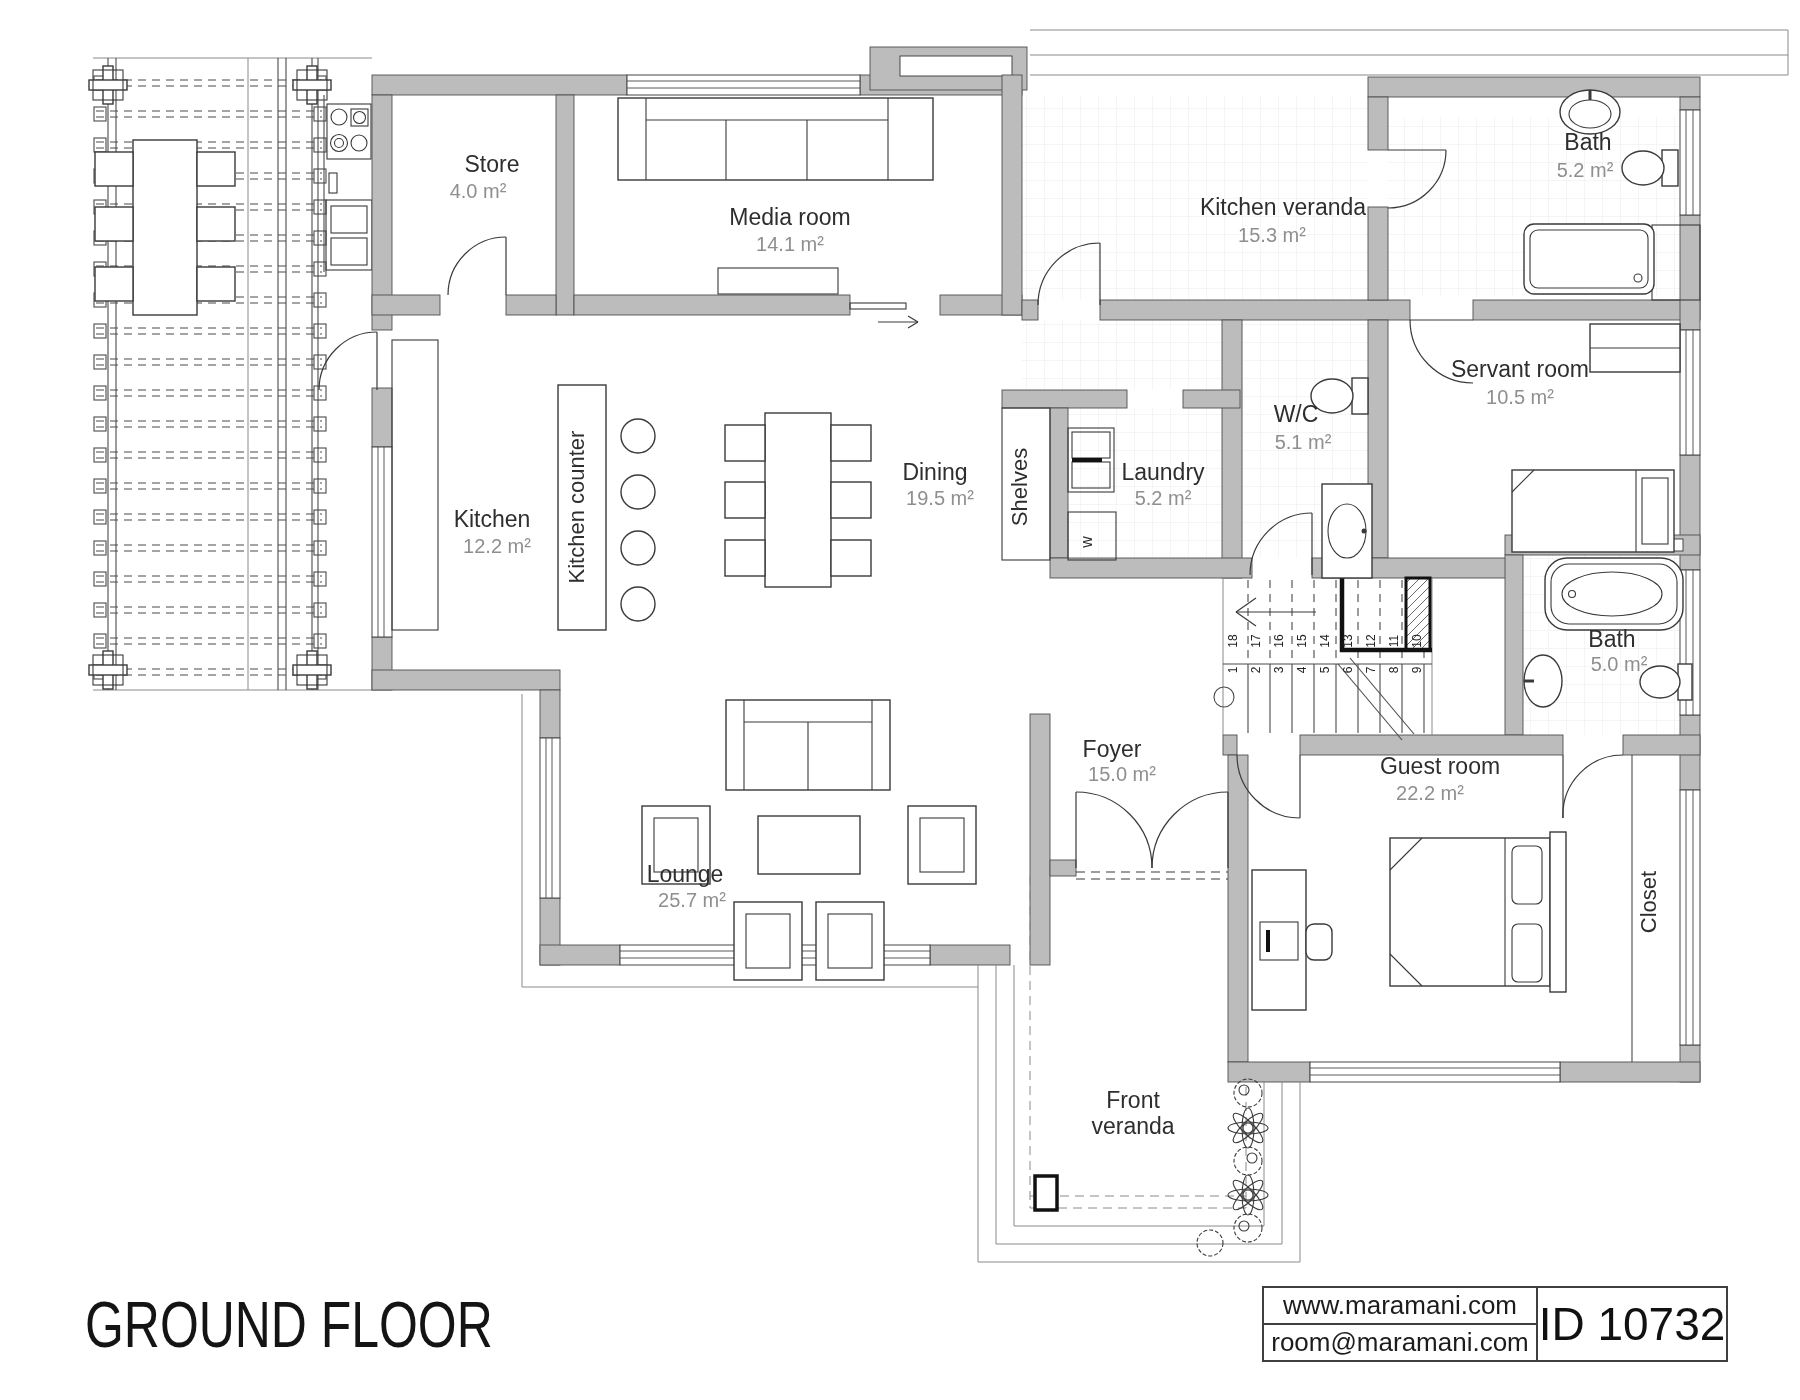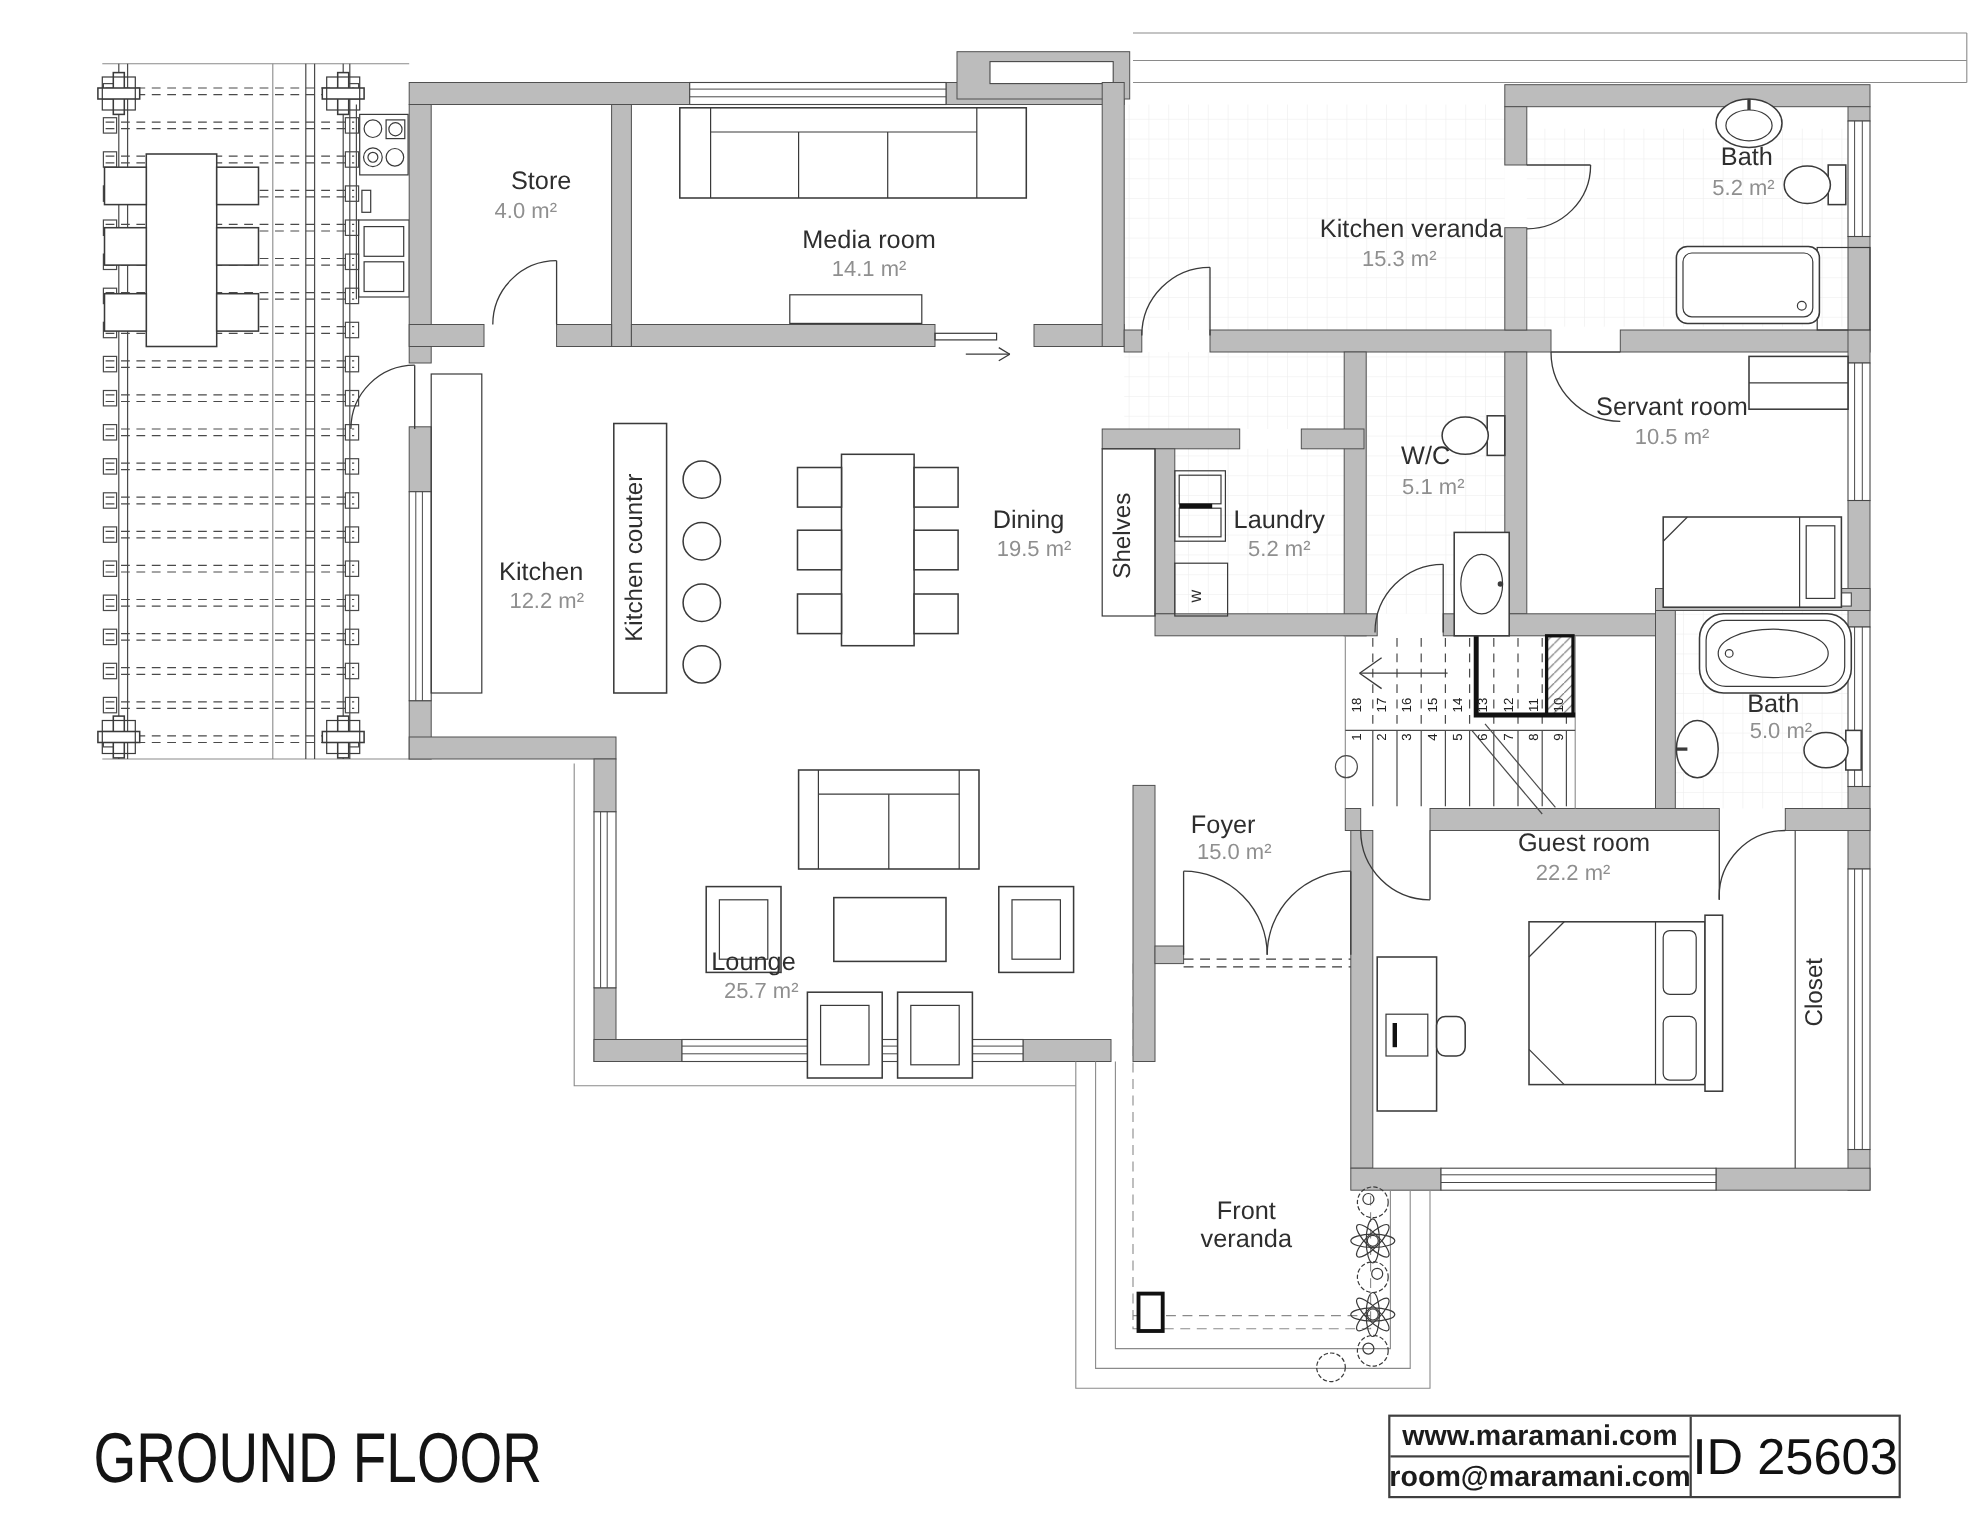--- a/index.html
+++ b/index.html
@@ -15,21 +15,21 @@
   .winline{stroke:#474747;stroke-width:0.9;fill:none;}
   .beamdash{stroke-dasharray:8 6;}
   .dashline{stroke-dasharray:9 6;}
   .room-name{font-size:23px;fill:#2e2e2e;}
   .room-area{font-size:20px;fill:#8f8f8f;}
   .vlabel{font-size:22px;fill:#2e2e2e;}
   .wsmall{font-size:16px;fill:#2e2e2e;}
   .tread-num{font-size:12px;fill:#222;}
   #floor-title{position:absolute;left:85px;top:1288px;font-size:64px;color:#141414;letter-spacing:0px;transform:scaleX(0.78);transform-origin:left center;white-space:nowrap;}
   #info-box{position:absolute;left:1262px;top:1286px;width:466px;height:76px;border:2px solid #3f3f3f;display:flex;background:#fff;box-sizing:border-box;}
-  #info-left{width:272px;display:flex;flex-direction:column;border-right:2px solid #3f3f3f;font-weight:bold;}
+  #info-left{width:272px;display:flex;flex-direction:column;border-right:2px solid #3f3f3f;}
   #info-left .row{flex:1;display:flex;align-items:center;justify-content:center;font-size:26px;color:#1c1c1c;}
   #info-left .row:first-child{border-bottom:2px solid #3f3f3f;}
   #info-id{flex:1;display:flex;align-items:center;justify-content:center;font-size:46px;color:#111;}
 </style>
 </head>
 <body>
 
 <svg id="plan" width="1800" height="1400" viewBox="0 0 1800 1400" xmlns="http://www.w3.org/2000/svg">
   <defs>
     <pattern id="tile" width="18" height="18" patternUnits="userSpaceOnUse">
@@ -616,14 +616,14 @@
   </g>
 </svg>
 
 <div id="floor-title">GROUND FLOOR</div>
 
 <div id="info-box">
   <div id="info-left">
     <div class="row">www.maramani.com</div>
     <div class="row">room@maramani.com</div>
   </div>
-  <div id="info-id">ID 25603</div>
+  <div id="info-id">ID 10732</div>
 </div>
 
 </body></html>

